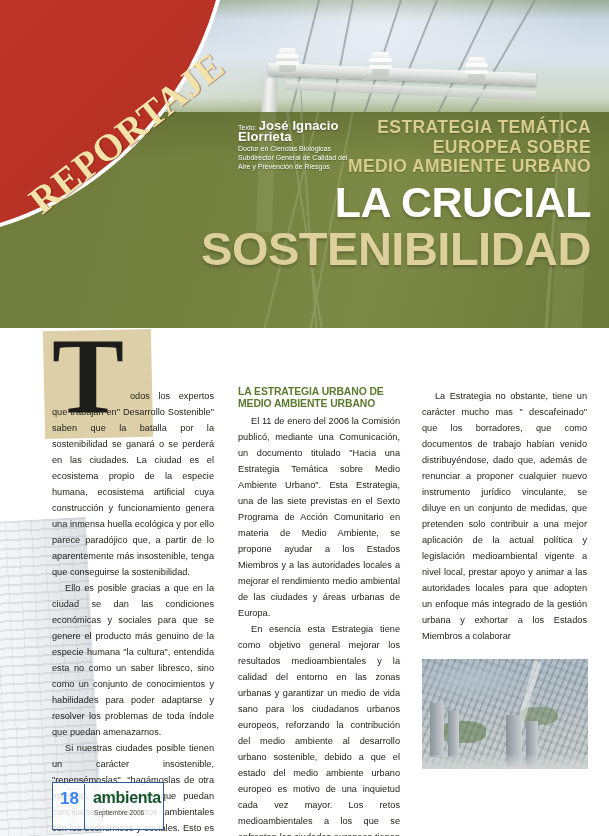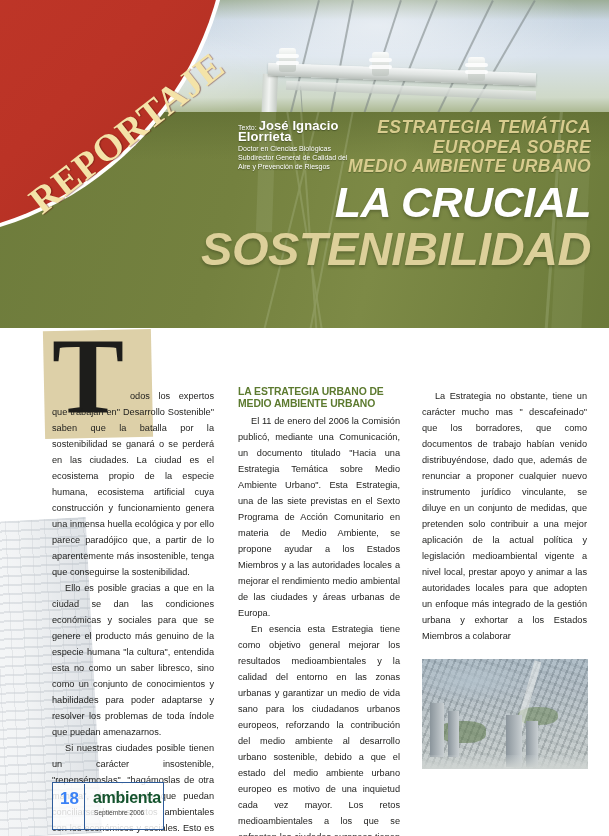--- a/index.html
+++ b/index.html
@@ -161,21 +161,20 @@
     font-size: 13px;
     letter-spacing: .1px;
   }
 
   
   .headline {
     position: absolute;
     right: 18px; top: 118px;
     width: 390px;
     text-align: right;
-    font-style: italic;
   }
   .kicker {
     color: #d8cc8e;
     font-size: 17.5px;
     font-weight: bold;
     line-height: 19.5px;
     letter-spacing: .4px;
     text-shadow: 0 1px 1px rgba(40,50,20,0.35);
   }
   .hl-main {

